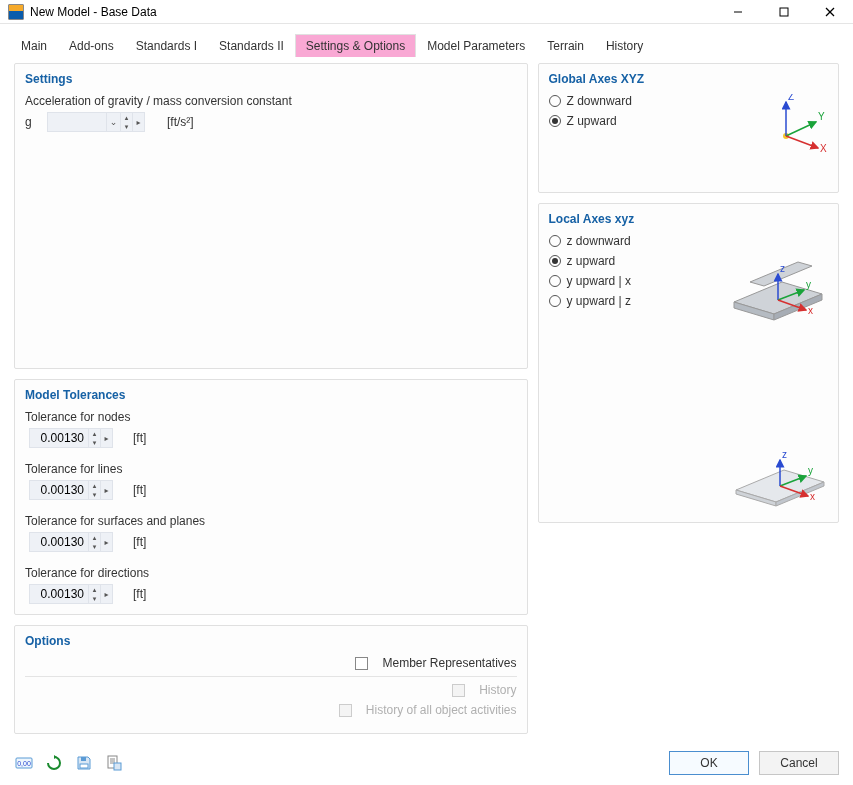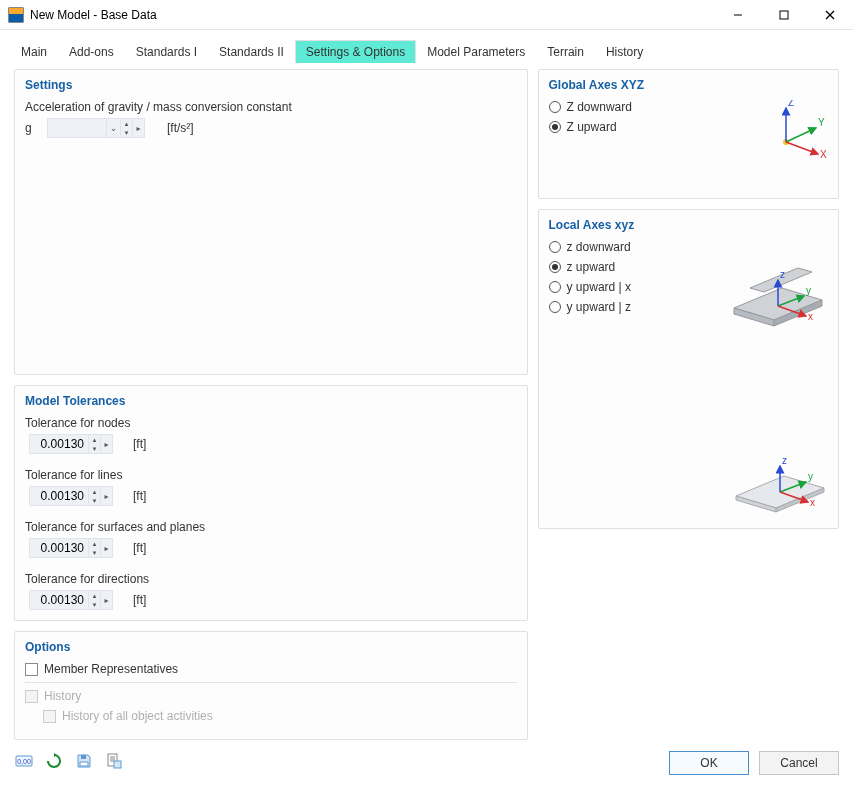--- a/index.html
+++ b/index.html
@@ -7,21 +7,21 @@
     font-family: "Segoe UI", Tahoma, sans-serif;
     font-size: 12px;
     color: #333;
     background: #fff;
     width: 853px;
     height: 785px;
     overflow: hidden;
   }
   
   .title-bar {
-    height: 30px;
+    height: 24px;
     display: flex;
     align-items: center;
     padding: 0 0 0 8px;
     border-bottom: 1px solid #e5e5e5;
   }
   .title-bar .app-icon {
     width: 16px; height: 16px;
     margin-right: 6px;
     background: linear-gradient(180deg, #f6aa2b 0%, #f6aa2b 40%, #0a5cab 40%, #0a5cab 100%);
     border: 1px solid #888;
@@ -41,21 +41,21 @@
     padding: 10px 10px 0 10px;
   }
   .tab {
     padding: 4px 10px;
     color: #333;
     border: 1px solid transparent;
     border-bottom: none;
     cursor: default;
   }
   .tab.active {
-    background: #5eead4;
+    background: #f9a8d4;
     border-color: #e0e0e0;
   }
   
   .content {
     display: flex;
     gap: 10px;
     padding: 6px 14px 8px 14px;
   }
   .left-col { width: 540px; display:flex; flex-direction:column; gap:10px; }
   .right-col { width: 317px; display:flex; flex-direction:column; gap:10px; }
@@ -129,22 +129,23 @@
     color:#555;
     border-left:1px solid #dfe3ea;
   }
   .tol-block { margin-bottom: 14px; }
   .tol-block:last-child { margin-bottom:0; }
   .tol-input-row { display:flex; align-items:center; gap:6px; padding-left:4px; }
   
   .cb-row {
     display:flex;
     align-items:center;
-    gap:6px;
+    gap:14px;
     margin-bottom:6px;
+    justify-content:flex-end;
   }
   .cb {
     width:13px; height:13px;
     border:1px solid #888;
     background:#fff;
     display:inline-block;
   }
   .cb.disabled { border-color:#ccc; background:#f4f4f4; }
   .cb-row.indent { padding-left:18px; }
   
@@ -169,20 +170,21 @@
     border-radius:50%;
   }
   .axes-panel { position:relative; min-height:130px; }
   .axes-panel2 { position:relative; min-height:320px; }
   .axes-svg { position:absolute; }
   
   .footer {
     position:absolute;
     bottom:10px; left:14px; right:14px;
     display:flex;
+    align-items:center;
     justify-content:space-between;
   }
   .footer-icons { display:flex; gap:10px; }
   .footer-icon {
     width:20px; height:20px;
     display:flex; align-items:center; justify-content:center;
     font-size:14px;
     cursor:default;
   }
   .footer-btns { display:flex; gap:10px; }

